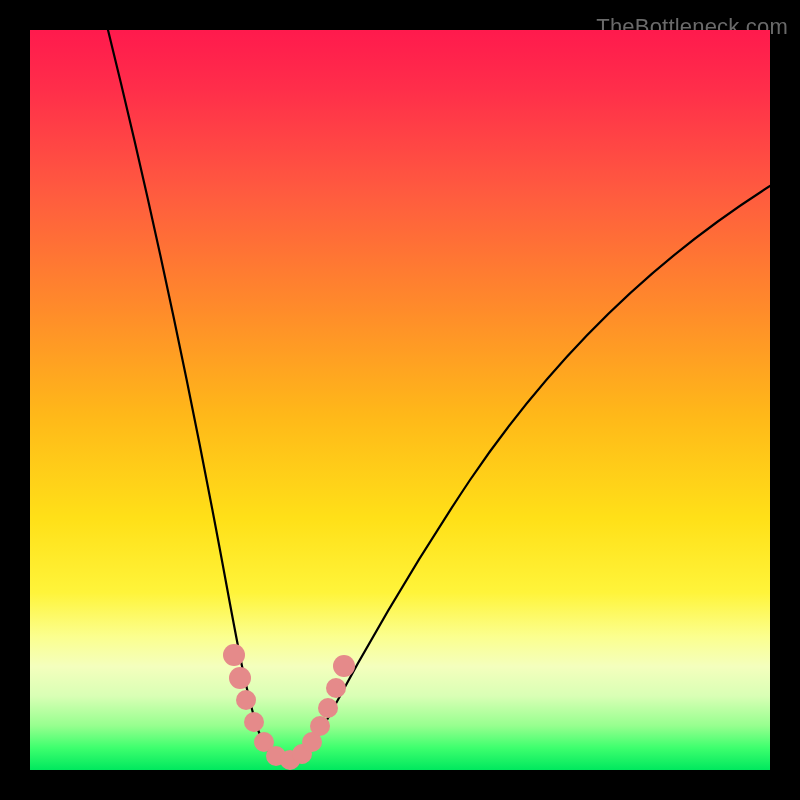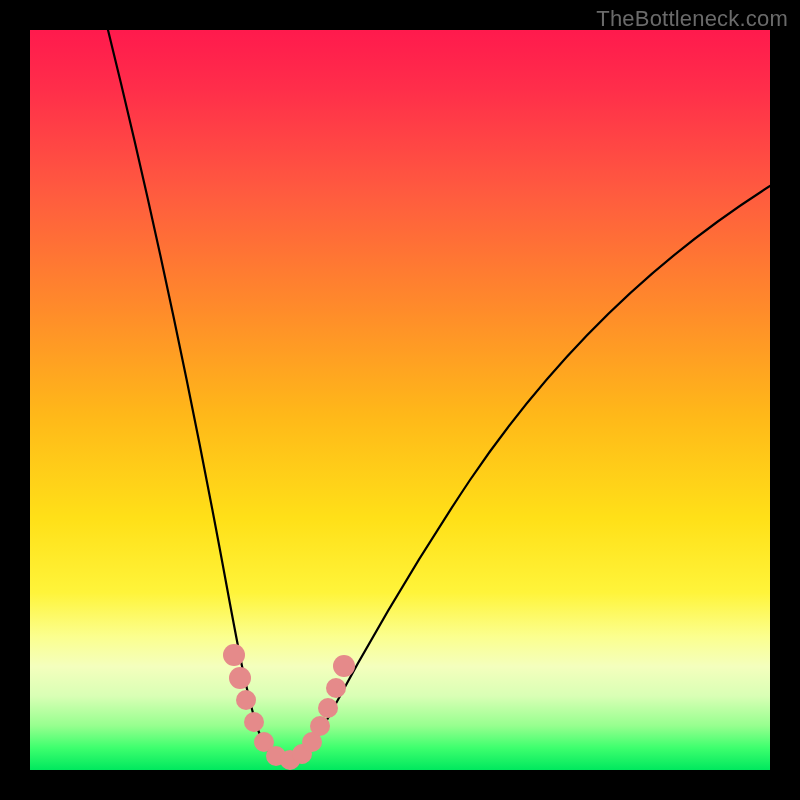--- a/index.html
+++ b/index.html
@@ -40,21 +40,21 @@
       #fbff8f 82%,
       #f4ffbd 86%,
       #d9ffb5 90%,
       #97ff8f 94%,
       #3eff6e 97%,
       #00e85e 100%
     );
   }
   .watermark {
     position: absolute;
-    top: 6px;
+    top: 14px;
     right: 12px;
     color: #6a6a6a;
     font-size: 22px;
     font-weight: 500;
     letter-spacing: 0.2px;
     user-select: none;
   }
   svg.curve {
     position: absolute;
     left: 0; top: 0;

